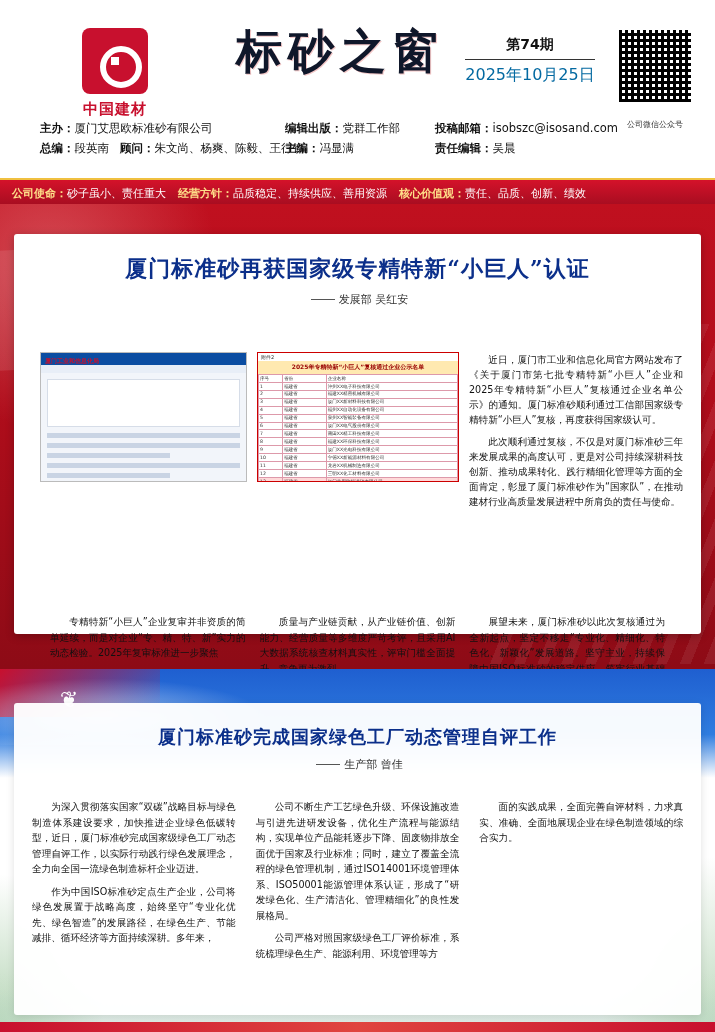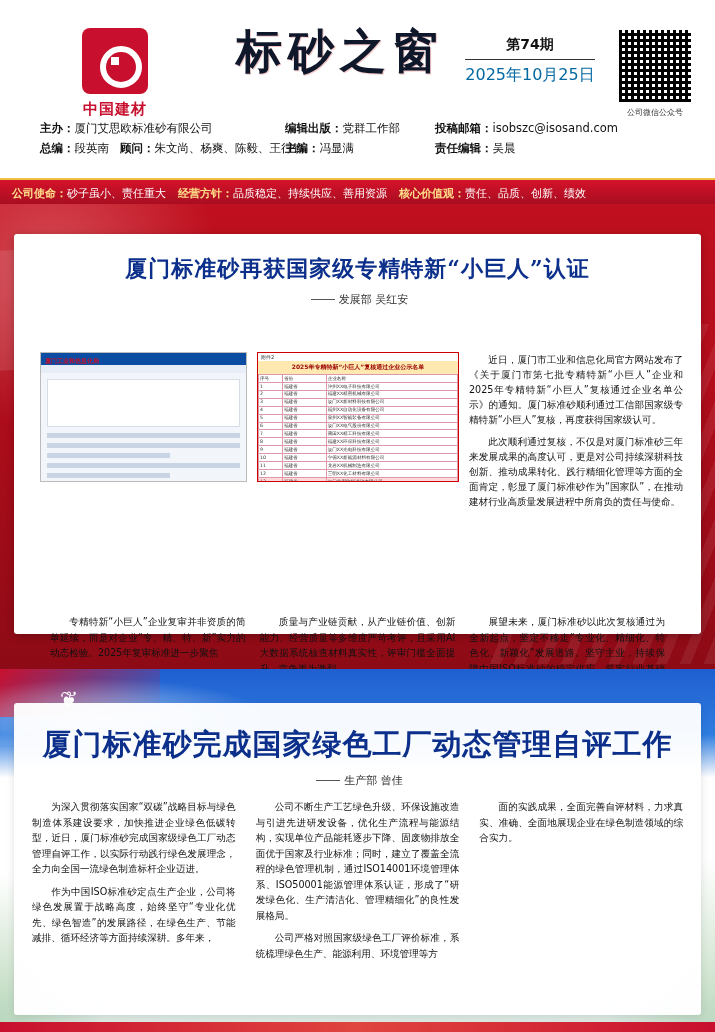--- a/index.html
+++ b/index.html
@@ -28,21 +28,21 @@
   }
   .issue-block{position:absolute;right:120px;top:36px;width:130px;text-align:center;}
   .issue-no{font-size:14px;font-weight:bold;color:#111;}
   .issue-line{width:100%;height:1px;background:#333;margin:5px 0;}
   .issue-date{font-size:16px;color:#0369a1;}
   .qr-block{position:absolute;right:14px;top:28px;width:92px;text-align:center;}
   .qr{width:72px;height:72px;margin:0 auto;background:
      repeating-linear-gradient(90deg,#000 0 3px,#fff 3px 6px),
      repeating-linear-gradient(0deg,#000 0 3px,transparent 3px 6px);
      background-blend-mode:multiply;border:2px solid #fff;}
-  .qr-cap{font-size:8px;color:#333;margin-top:3px;white-space:nowrap;}
+  .qr-cap{font-size:8px;color:#333;margin-top:15px;white-space:nowrap;}
 
   .info-lines{position:absolute;left:40px;top:118px;right:18px;font-size:11.5px;color:#111;line-height:20px;}
   .info-row{display:flex;}
   .info-cell{white-space:nowrap;}
   .info-cell b{font-weight:bold;}
   .c1{width:245px;} .c2{width:150px;} .c3{flex:1;}
 
   
   .red-band{
     position:absolute;left:0;top:178px;width:715px;height:26px;
@@ -102,21 +102,21 @@
   .sec2 .grass{position:absolute;left:0;bottom:0;width:715px;height:60px;
      background:linear-gradient(180deg,rgba(230,240,250,0),rgba(200,225,200,.55));}
   .sec2 .leafL{position:absolute;left:0;bottom:0;width:120px;height:180px;
      background:radial-gradient(ellipse at 0% 100%,rgba(90,160,90,.45),transparent 62%);}
   .sec2 .leafR{position:absolute;right:0;bottom:0;width:130px;height:200px;
      background:radial-gradient(ellipse at 100% 100%,rgba(90,160,90,.40),transparent 62%);}
   .sec2 .redcorner{position:absolute;left:0;top:0;width:160px;height:48px;background:linear-gradient(135deg,#c8102e,rgba(200,16,46,0));}
 
   .card2{position:absolute;left:14px;top:34px;width:687px;height:312px;background:rgba(255,255,255,.96);border-radius:3px;
      box-shadow:0 2px 8px rgba(0,0,0,.12);}
-  .card2-title{margin-top:22px;text-align:center;font-size:29px;font-weight:bold;color:#0b2f8a;letter-spacing:1px;
+  .card2-title{margin-top:22px;text-align:center;font-size:18px;font-weight:bold;color:#0b2f8a;letter-spacing:1px;
      font-family:"DejaVu Serif","Liberation Serif",serif;}
   .cols3b{position:absolute;left:18px;right:18px;top:96px;display:flex;gap:20px;}
 
   .bottom-stripe{position:absolute;left:0;bottom:0;width:715px;height:10px;
      background:linear-gradient(90deg,#c8102e,#e0453f 50%,#c8102e);}
 </style>
 </head>
 <body>
 
 <div class="page">

